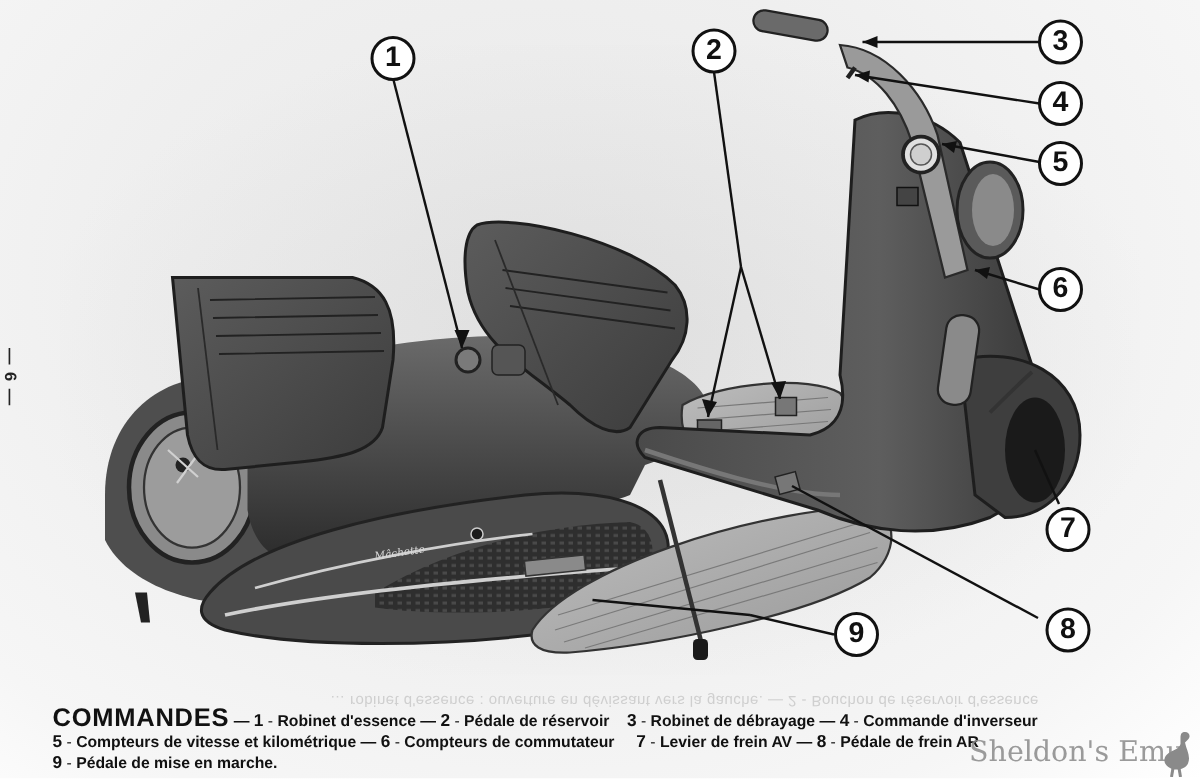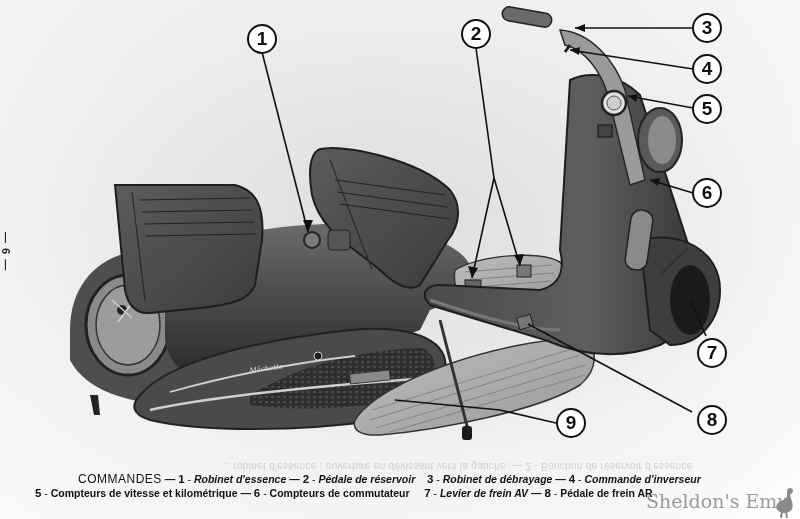--- a/index.html
+++ b/index.html
@@ -31,23 +31,23 @@
     font-weight: bold; font-size: 19px; color: #111;
   }
   .ghost-text {
     position: absolute; left: 220px; top: 461px; font-size: 10px; color: #cfcfcf;
     transform: scaleX(-1) rotate(180deg); white-space: nowrap; letter-spacing: 0.3px;
   }
   .caption {
     position: absolute; left: 35px; top: 472px; font-size: 10.5px; color: #111;
     line-height: 14px; white-space: nowrap;
   }
-  .caption .title { font-weight: normal; font-size: 12px; letter-spacing: 0.5px; margin-left: 43px; }
+  .caption .title { font-weight: bold; font-size: 17px; letter-spacing: 0.5px; }
   .caption .num { font-weight: bold; font-style: normal; font-size: 11.5px; }
-  .caption .lbl { font-style: italic; font-weight: bold; }
+  .caption .lbl { font-weight: bold; }
   .caption .sep { font-weight: bold; }
   .caption .line2 .lbl { font-style: normal; }
   .watermark {
     position: absolute; left: 646px; top: 490px; font-family: "DejaVu Serif", serif;
     font-size: 19px; color: #8a8a8a; opacity: 0.85; white-space: nowrap;
   }
   .emu-icon { position: absolute; left: 772px; top: 486px; }
 </style>
 </head>
 <body>
@@ -239,24 +239,28 @@
       <span class="lbl">Commande d'inverseur</span>
     </div>
     <div class="line2">
       <span class="num">5</span> -
       <span class="lbl" style="">Compteurs de vitesse et kilométrique</span>
       <span class="sep">—</span>
       <span class="num">6</span> -
       <span class="lbl">Compteurs de commutateur</span>
       &nbsp;&nbsp;&nbsp;
       <span class="num">7</span> -
-      <span class="lbl" style="font-style:italic">Levier de frein AV</span>
+      <span class="lbl" style="">Levier de frein AV</span>
       <span class="sep">—</span>
       <span class="num">8</span> -
       <span class="lbl" style="">Pédale de frein AR</span>
+    </div>
+    <div class="line3">
+      <span class="num">9</span> -
+      <span class="lbl">Pédale de mise en marche.</span>
     </div>
   </div>
 
   <div class="watermark">Sheldon's Emu</div>
   <svg class="emu-icon" width="26" height="32" viewBox="0 0 26 32">
     <path d="M18 2 C21 2 22 5 20 7 L18 9 C19 14 22 18 20 23 C18 27 12 28 8 26 C4 24 3 20 6 17 C9 14 14 14 15 10 L15 6 C15 3 16 2 18 2 Z" fill="#8a8a8a"></path>
     <line x1="10" y1="26" x2="9" y2="32" stroke="#8a8a8a" stroke-width="2"></line>
     <line x1="14" y1="26" x2="15" y2="32" stroke="#8a8a8a" stroke-width="2"></line>
   </svg>
 </div>

